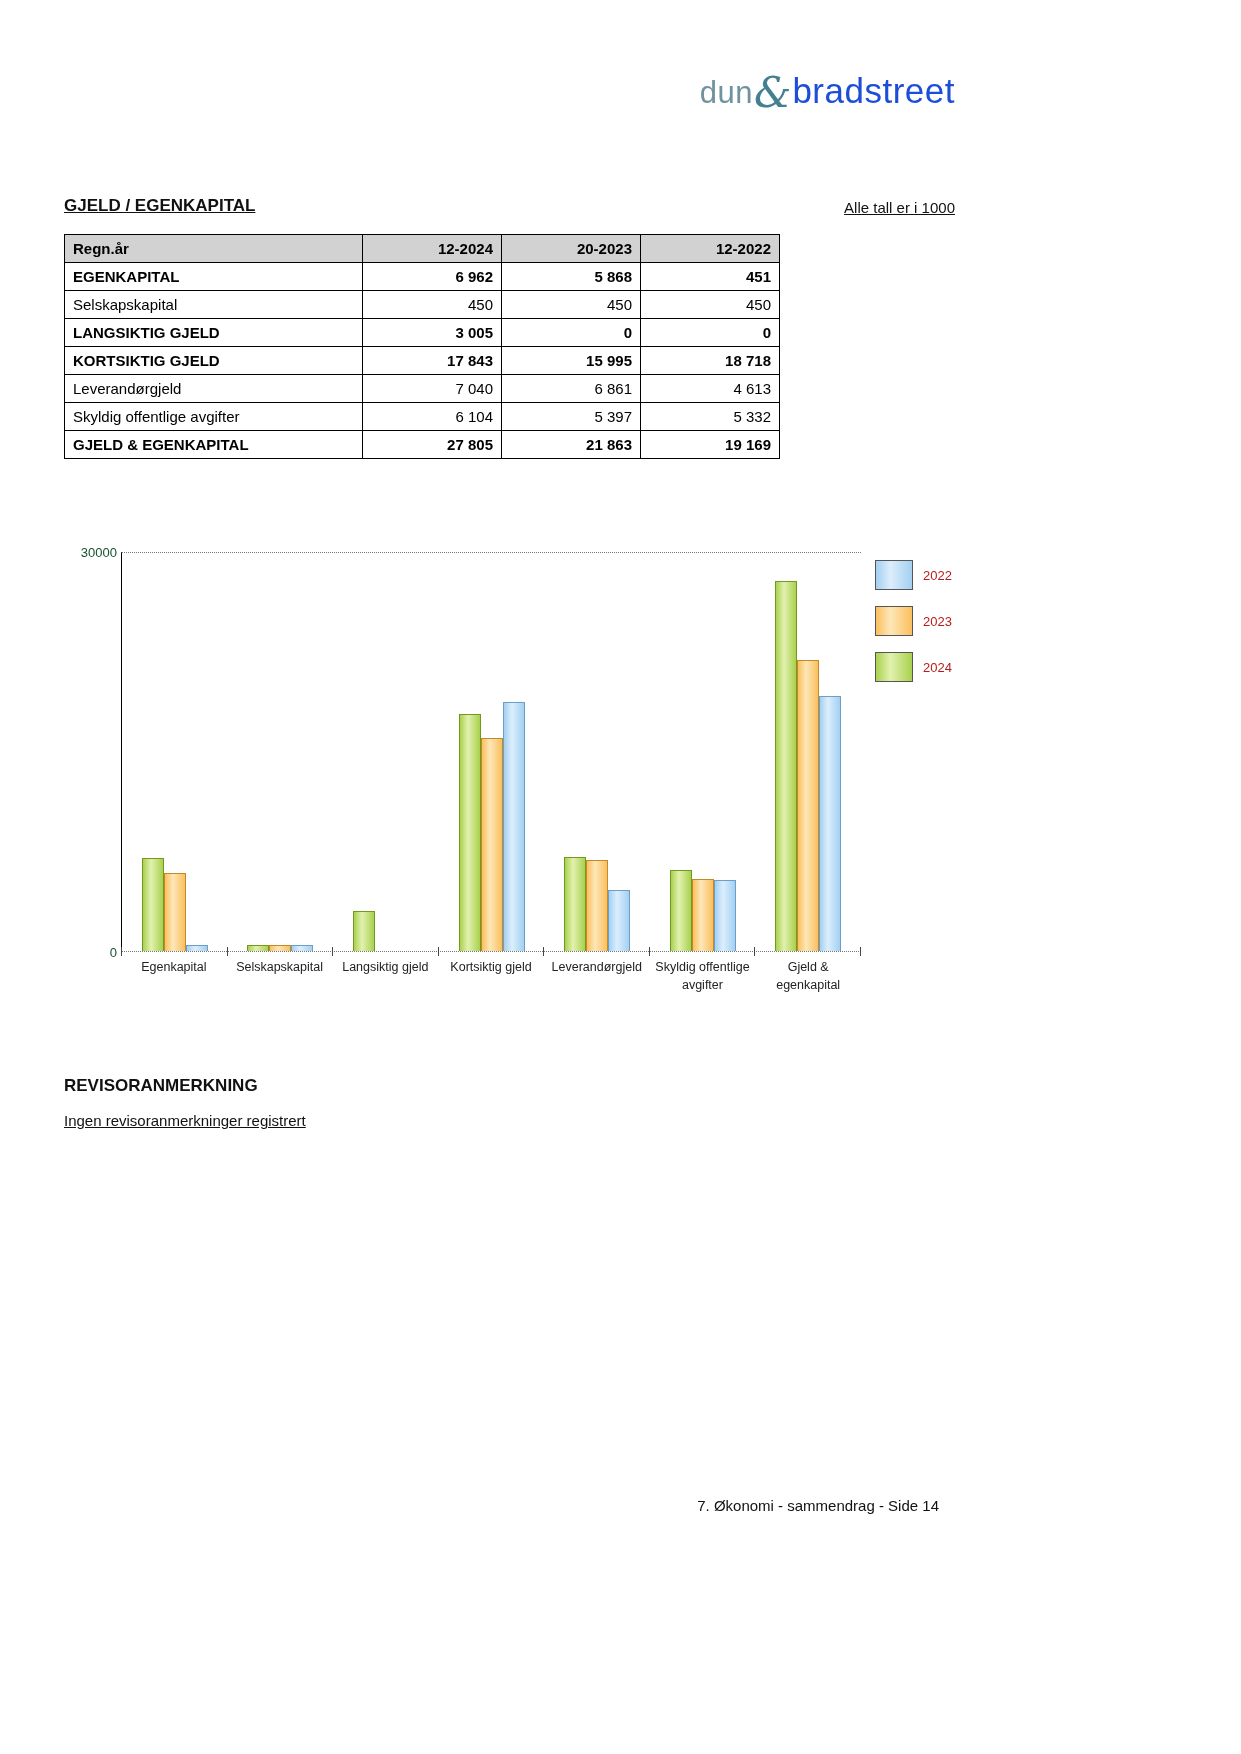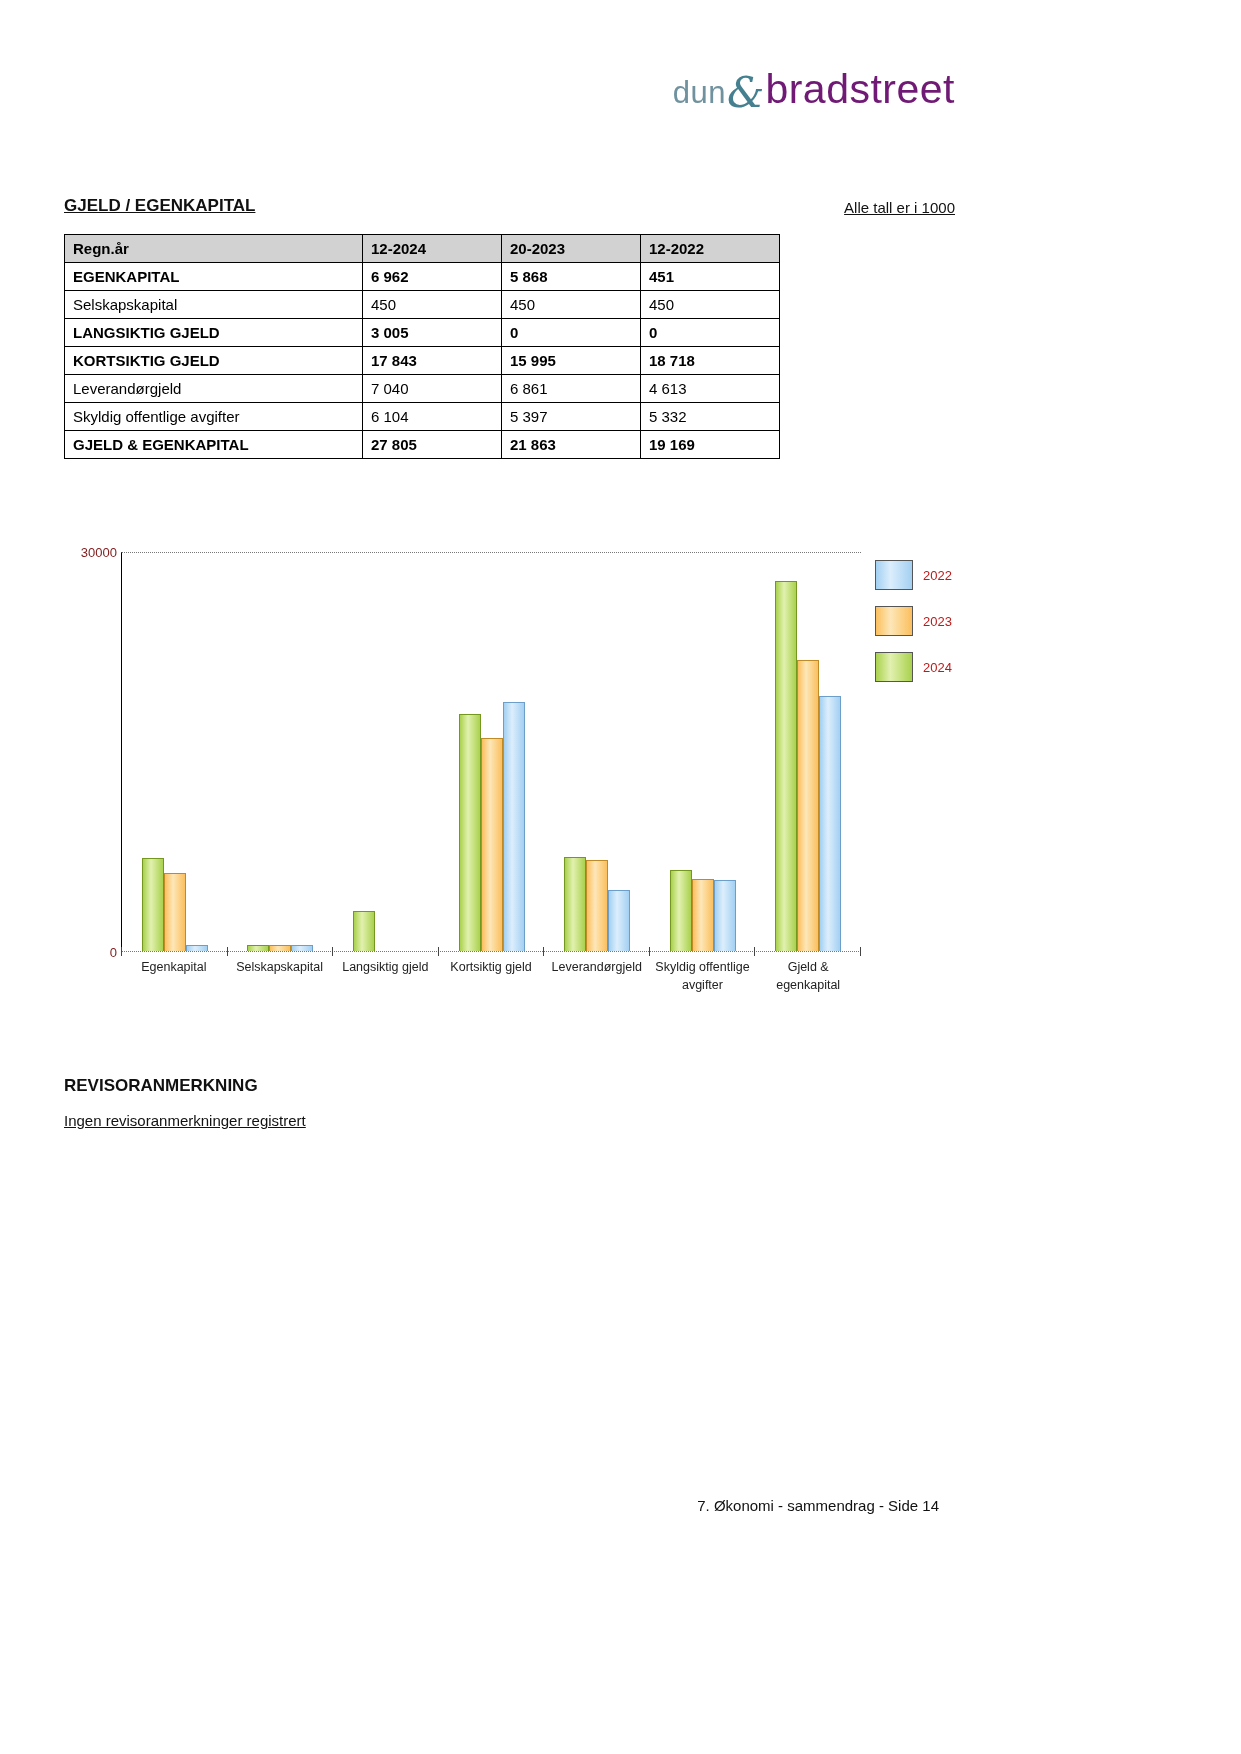--- a/index.html
+++ b/index.html
@@ -8,39 +8,39 @@
   .page {
     position:relative; width:1241px; height:1754px;
     background:#ffffff; margin:0 auto; overflow:hidden; color:#111;
   }
 
   
   .logo { position:absolute; top:64px; right:286px; white-space:nowrap; }
   .logo .dun  { font-size:31px; color:#6f929e; letter-spacing:0.5px; }
   .logo .amp  { font-family:"DejaVu Serif", serif; font-style:italic;
                 font-size:42px; color:#44808f; margin:0 1px; position:relative; top:4px; }
-  .logo .brad { font-size:41px; color:#701a75; letter-spacing:0.5px; }
+  .logo .brad { font-size:35px; color:#1d4ed8; letter-spacing:0.5px; }
 
   
   .section-header { position:absolute; left:64px; top:196px; width:891px;
     display:flex; justify-content:space-between; align-items:flex-end;text-decoration:underline; }
   .section-title { font-size:17px; font-weight:bold; color:#111; }
   .section-note  { font-size:15px; color:#111; }
 
   
   table.balance { position:absolute; left:64px; top:234px; width:716px;
     border-collapse:collapse; font-size:15px; color:#000; }
   table.balance th, table.balance td { border:1px solid #000; padding:4px 8px; height:28px; }
   table.balance th { background:#d2d2d2; text-align:left; font-weight:bold; }
-  table.balance th.num, table.balance td.num { text-align:left; width:139px; }
+  table.balance th.num, table.balance td.num { text-align:right; width:139px; }
   table.balance tr.bold td { font-weight:bold; }
 
   
   .chart { position:absolute; left:75px; top:552px; width:886px; height:470px; }
-  .ylab { position:absolute; left:0; width:42px; text-align:right; font-size:13px; color:#7f1d1d; }
+  .ylab { position:absolute; left:0; width:42px; text-align:right; font-size:13px; color:#14532d; }
   .ylab.top { top:-7px; }
   .ylab.bottom { top:393px; }
   .plot { position:absolute; left:46px; top:0; width:740px; height:400px;
     border-left:1px solid #000;
     border-top:1px dotted #777;
     border-bottom:1px dotted #777;
     display:flex; }
   .group { flex:1; display:flex; align-items:flex-end; justify-content:center; position:relative; }
   .bar { width:22px; border:1px solid; border-bottom:none; }
   .tick { position:absolute; bottom:-5px; width:1px; height:9px; background:#444; }

